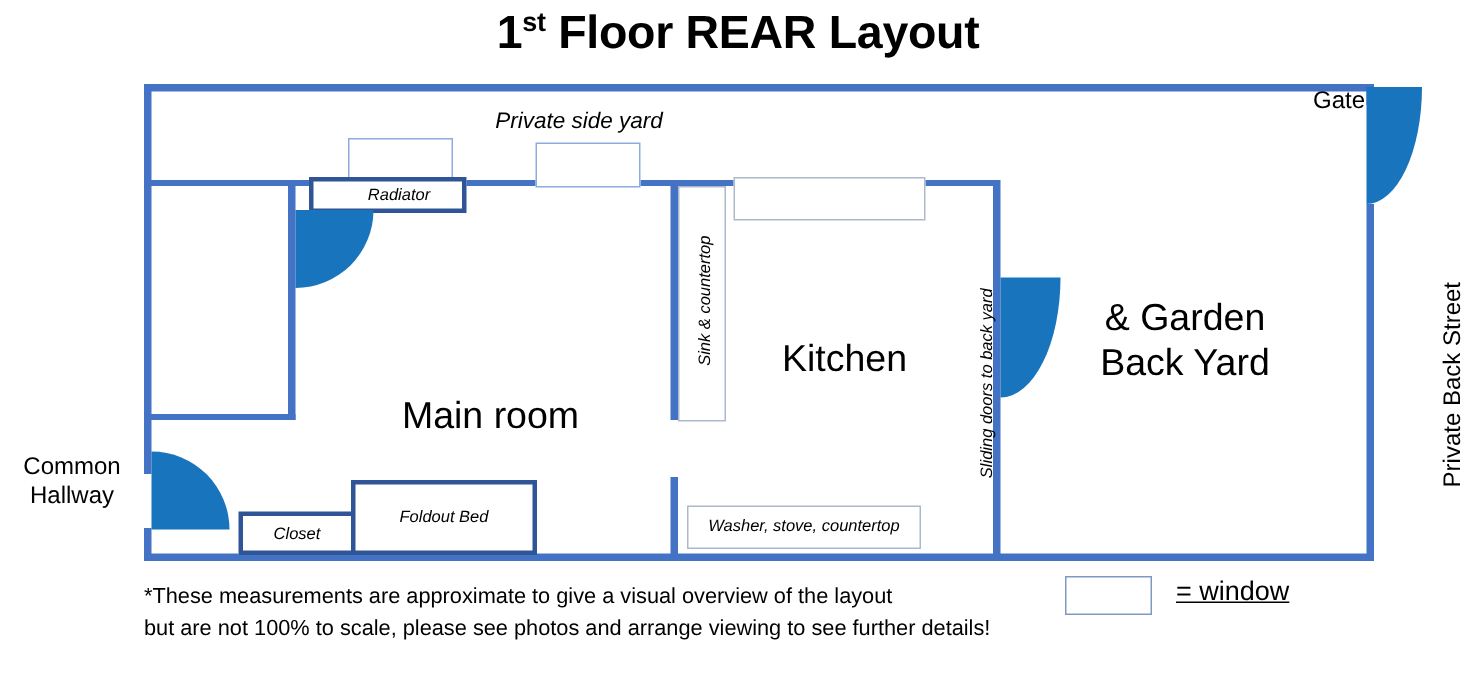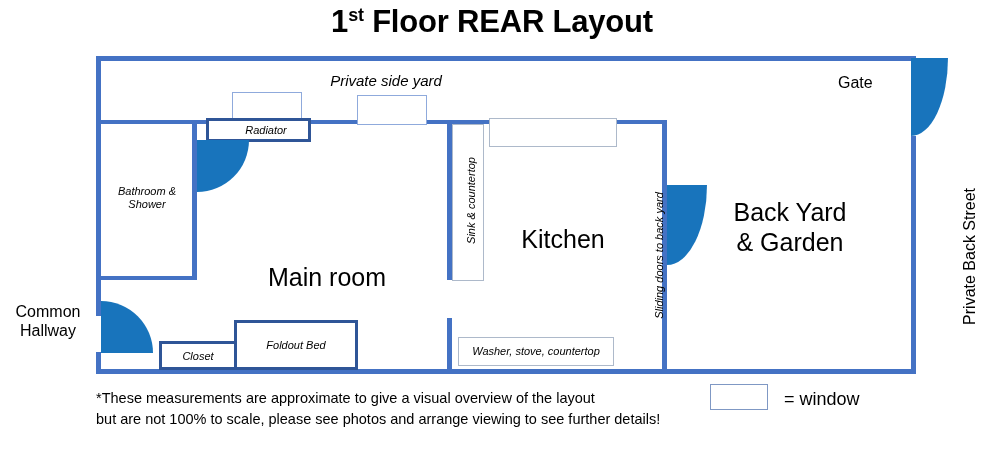--- a/index.html
+++ b/index.html
@@ -93,21 +93,22 @@
     left: 96px; top: 388px;
     width: 600px;
     font-size: 14.5px;
     color: #000000;
     line-height: 1.45;
   }
 
   
   .legend-row {
     display: flex;
-    align-items: flex-end;
+    align-items: flex-start;
+    text-decoration: underline;
   }
   .legend-text {
     font-size: 18px;
     color: #000000;
     margin-left: 16px;
   }
   #legend-window-swatch {
     width: 58px; height: 26px;
     background: #ffffff;
     border: 1px solid #7f98c4;
@@ -156,24 +157,20 @@
 
   <div class="abs window-box" style="left:232px; top:92px; width:70px; height:30px;"></div>
   <div class="abs window-box" style="left:357px; top:95px; width:70px; height:30px;"></div>
 
   <div class="abs furn-box" style="left:206px; top:118px; width:105px; height:24px;padding-left:15px;">
     <span class="label-small">Radiator</span>
   </div>
 
   <div class="abs door-arc arc-br" style="left:197px; top:140px; width:52px; height:52px;"></div>
 
-  <div class="abs room-label label-small" style="left:101px; top:185px; width:92px;">
-    <div>Bathroom &amp;</div>
-    <div>Shower</div>
-  </div>
 
   <div class="abs room-label label-big" style="left:212px; top:219px; width:230px;margin-top:44px;">Main room</div>
 
   <div class="abs door-arc arc-tr" style="left:101px; top:301px; width:52px; height:52px;"></div>
 
   <div class="abs furn-box" style="left:159px; top:341px; width:78px; height:29px;">
     <span class="label-small">Closet</span>
   </div>
 
   <div class="abs furn-box" style="left:234px; top:320px; width:124px; height:50px;text-align:center;">
@@ -189,25 +186,25 @@
 
   <div class="abs room-label label-small vertical-label" style="left:579px; top:249px; width:160px; transform: rotate(-90deg);">Sliding doors to back yard</div>
 
   <div class="abs door-arc arc-br" style="left:667px; top:185px; width:40px; height:80px;"></div>
 
   <div class="abs counter-box" style="left:458px; top:337px; width:156px; height:29px;">
     <div class="room-label label-small" style="line-height:27px;">Washer, stove, countertop</div>
   </div>
 
   <div class="abs room-label label-big" style="left:700px; top:198px; width:180px;">
+    <div>&amp; Garden</div>
     <div>Back Yard</div>
-    <div>&amp; Garden</div>
-  </div>
-
-  <div class="abs room-label label-plain" style="left:838px; top:74px; width:72px; text-align:left;">Gate</div>
+  </div>
+
+  <div class="abs room-label label-plain" style="left:838px; top:59px; width:72px; text-align:right;">Gate</div>
 
   <div class="abs door-arc arc-br" style="left:911px; top:58px; width:37px; height:78px;"></div>
 
   <div class="abs room-label label-plain" style="left:0px; top:303px; width:96px;">
     <div>Common</div>
     <div>Hallway</div>
   </div>
 
   <div class="abs room-label label-plain vertical-label" style="left:880px; top:247px; width:180px; transform: rotate(-90deg);">Private Back Street</div>
 

